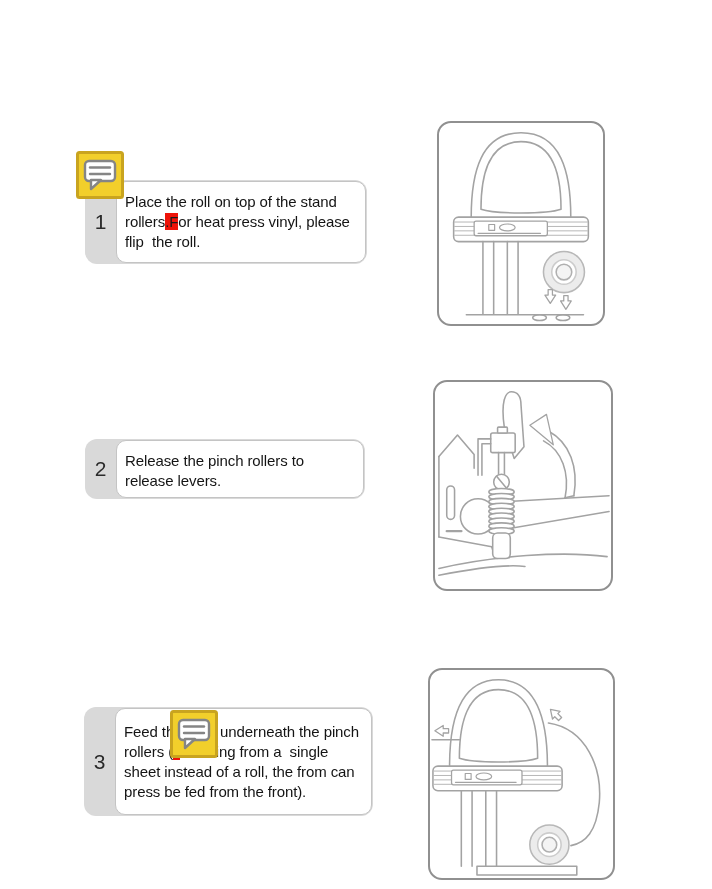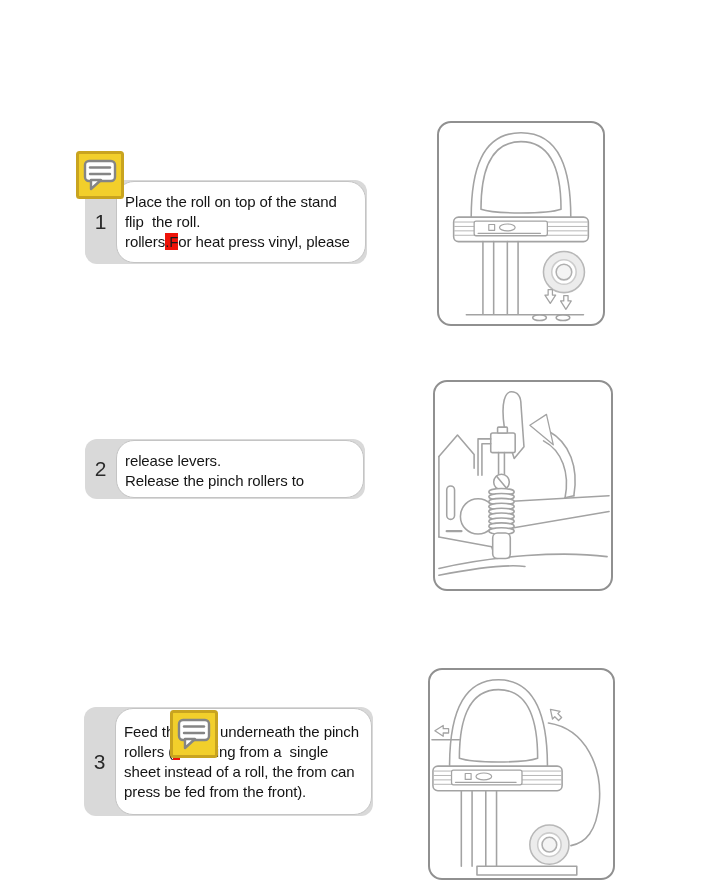--- a/index.html
+++ b/index.html
@@ -18,21 +18,21 @@
     font-family:"Liberation Sans","DejaVu Sans",sans-serif;color:var(--text-dark);
   }
   
   .bubble{position:absolute;background:var(--bubble-tab-gray);border-radius:12px;}
   .bubble .num{
     position:absolute;left:0;top:0;bottom:0;width:31px;display:flex;align-items:center;justify-content:center;
     font-size:21px;color:#2b2b2b;
   }
   .bubble .panel{
     position:absolute;left:31px;top:1px;right:1px;bottom:1px;background:#fff;
-    border:1.5px solid var(--bubble-border-gray);border-radius:18px;box-sizing:border-box;
+    border:1.5px solid var(--bubble-border-gray);border-radius:10px;box-sizing:border-box;
   }
   .bubble .text{padding:10px 0 0 8px;font-size:15px;line-height:20px;letter-spacing:-0.1px;}
   .bubble .text .line{white-space:pre;}
   .hl{background:var(--highlight-red);color:#1a1a1a;}
   
   .note-icon{position:absolute;width:48px;height:48px;z-index:5;}
   .note-icon .icon-bg{fill:var(--note-yellow);stroke:var(--note-yellow-border);stroke-width:3;}
   .note-icon .icon-fg{fill:#ffffff;stroke:#858585;stroke-width:2.4;stroke-linejoin:round;}
   .note-icon .icon-line{stroke:#858585;stroke-width:2.4;stroke-linecap:round;}
   
@@ -49,22 +49,22 @@
 </head>
 <body>
 
 <div class="page">
 
   <div class="bubble" style="left:85px;top:180px;width:282px;height:84px">
     <div class="num">1</div>
     <div class="panel">
       <div class="text">
           <div class="line"><span>Place the roll on top of the stand</span></div>
+          <div class="line"><span>rollers</span><span class="hl">.F</span><span>or heat press vinyl, please</span></div>
           <div class="line"><span>flip  the roll.</span></div>
-          <div class="line"><span>rollers</span><span class="hl">.F</span><span>or heat press vinyl, please</span></div>
         </div>
     </div>
   </div>
 
   <div class="note-icon" style="left:76px;top:151px">
     <svg viewBox="0 0 48 48">
       <rect class="icon-bg" x="1.5" y="1.5" width="45" height="45" rx="2"></rect>
       <rect class="icon-fg" x="9" y="10" width="30" height="20" rx="4"></rect>
       <polygon class="icon-fg" points="15,29 15,38 25,29"></polygon>
       <line class="icon-line" x1="14" y1="16.5" x2="34" y2="16.5"></line>
@@ -93,22 +93,22 @@
       </g>
       <path class="hollow-arrow" d="M7,-2.2 L1.5,-2.2 L1.5,-5.5 L-7,0 L1.5,5.5 L1.5,2.2 L7,2.2 Z" transform="translate(114,177) rotate(-90)"></path>
       <path class="hollow-arrow" d="M7,-2.2 L1.5,-2.2 L1.5,-5.5 L-7,0 L1.5,5.5 L1.5,2.2 L7,2.2 Z" transform="translate(130,183) rotate(-90)"></path>
     </svg>
   </div>
 
   <div class="bubble" style="left:85px;top:439px;width:280px;height:60px">
     <div class="num">2</div>
     <div class="panel">
       <div class="text">
+          <div class="line"><span>Release the pinch rollers to</span></div>
           <div class="line"><span>release levers.</span></div>
-          <div class="line"><span>Release the pinch rollers to</span></div>
         </div>
     </div>
   </div>
 
   <div class="figure" style="left:433px;top:380px;width:180px;height:211px">
     <svg viewBox="0 0 180 211" preserveAspectRatio="none">
       <g class="art">
         <path d="M4,76 L23,54 L40,74 L40,88"></path>
         <path d="M4,76 V158"></path>
         <rect x="12" y="106" width="8" height="34" rx="4"></rect>

